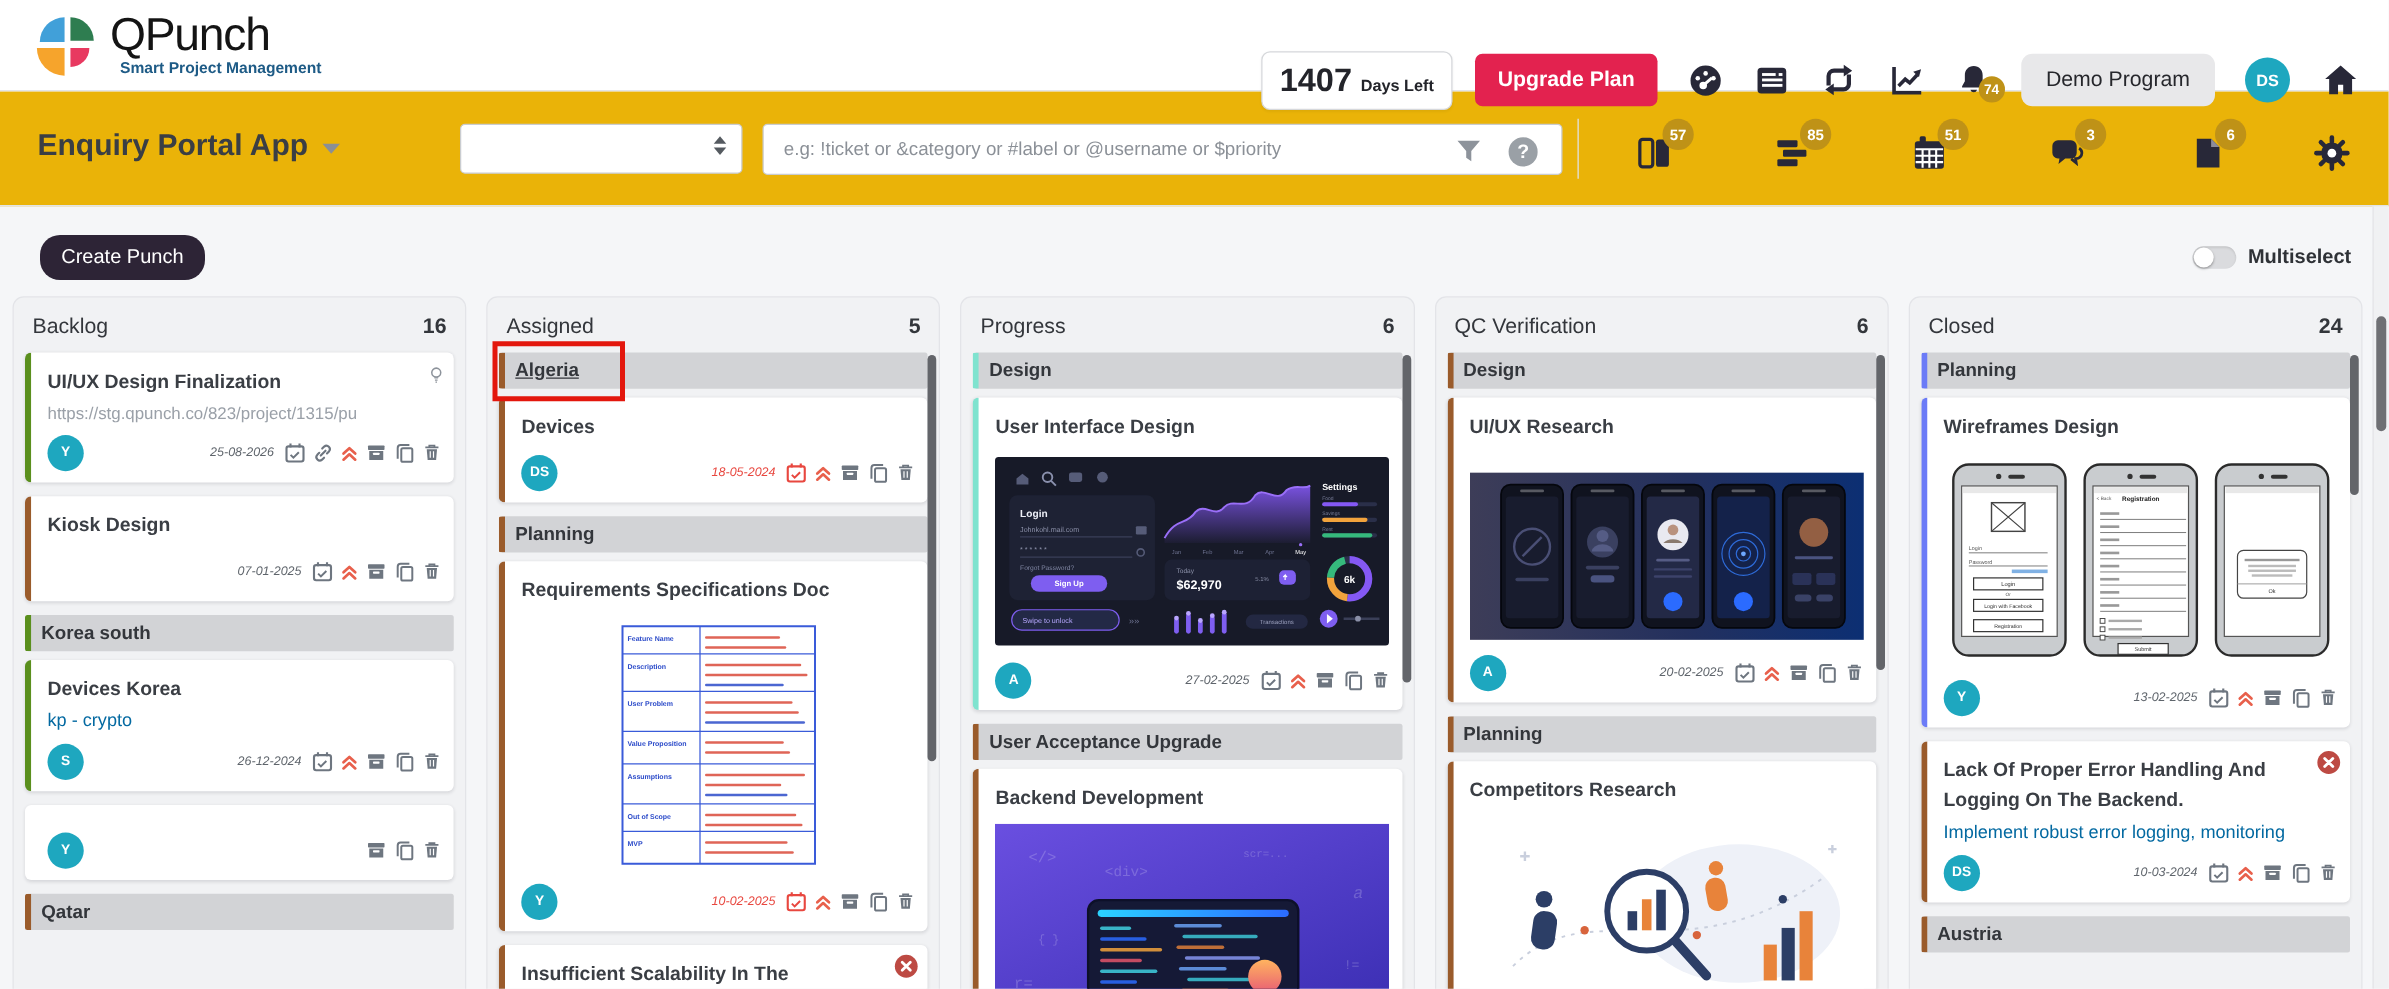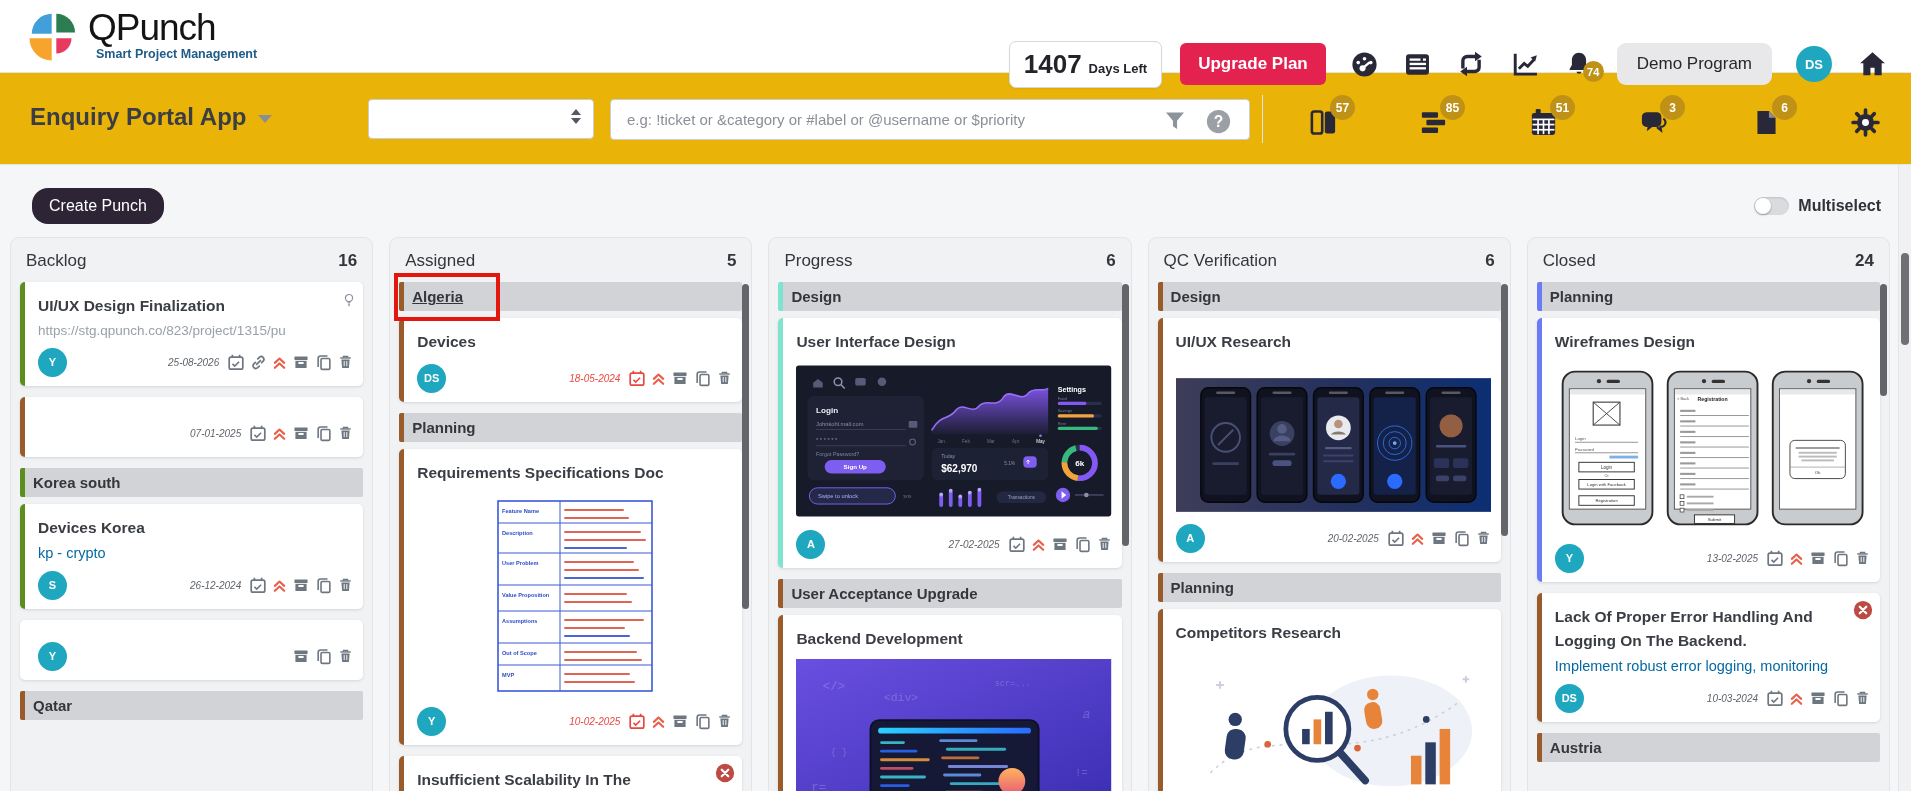--- a/index.html
+++ b/index.html
@@ -308,20 +308,21 @@
                 <path d="M5.8 3.5V2.1h4.4v1.4" fill="none" stroke="#6e7680" stroke-width="1.5"></path>
                 <path d="M3.6 5.2h8.8l-.8 9.2H4.4z" fill="#6e7680"></path>
                 <line x1="6.6" y1="7" x2="6.6" y2="12.4" stroke="#fff" stroke-width="1"></line>
                 <line x1="9.4" y1="7" x2="9.4" y2="12.4" stroke="#fff" stroke-width="1"></line>
               </svg>
             </span>
           </div>
         </div>
       </div>
       <div class="card" style="border-left-color: rgb(154, 91, 43);">
+        <div class="card-title">Kiosk Design</div>
         <div class="cfoot">
           <span></span>
           <div class="cficons">
             <span class="cdate">07-01-2025</span>
             <span class="ci">
               <svg width="18" height="17" viewBox="0 0 16 16">
                 <rect x="1.6" y="2.9" width="12.8" height="11.4" rx="1.6" fill="none" stroke="#6e7680" stroke-width="1.6"></rect>
                 <line x1="4.6" y1="0.7" x2="4.6" y2="3.8" stroke="#6e7680" stroke-width="1.6"></line>
                 <line x1="11.4" y1="0.7" x2="11.4" y2="3.8" stroke="#6e7680" stroke-width="1.6"></line>
                 <path d="M4.7 9.3l2.1 2.1 4.1-4.1" fill="none" stroke="#6e7680" stroke-width="1.5"></path>

